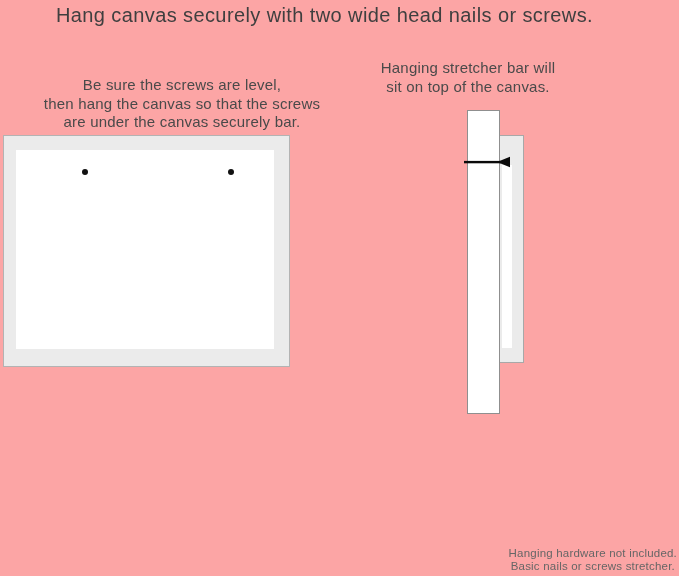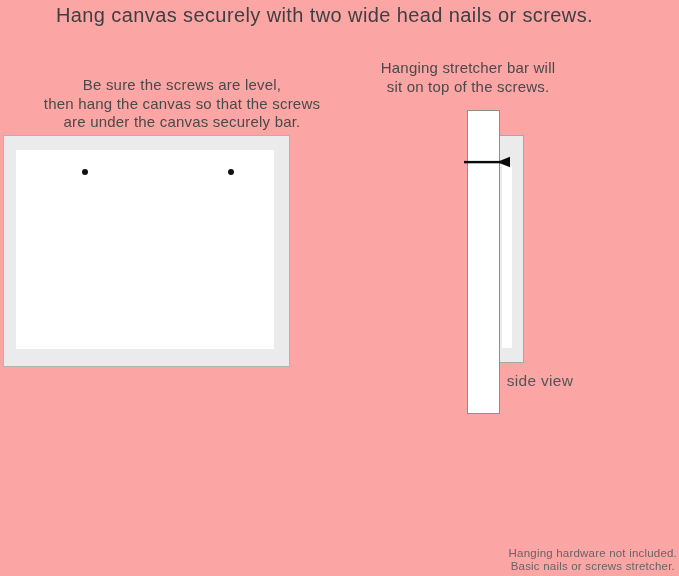--- a/index.html
+++ b/index.html
@@ -123,38 +123,37 @@
   <div class="title">Hang canvas securely with two wide head nails or screws.</div>
 
   <div class="para" id="front-instructions">
     <span>Be sure the screws are level,</span>
     <span>then hang the canvas so that the screws</span>
     <span>are under the canvas securely bar.</span>
   </div>
 
   <div class="para" id="side-instructions">
     <span>Hanging stretcher bar will</span>
-    <span>sit on top of the screws.</span>
+    <span>sit on top of the canvas.</span>
   </div>
 
   <div id="front-canvas-outer">
     <div id="front-canvas-inner">
       <div class="screw-dot" id="screw-dot-left"></div>
       <div class="screw-dot" id="screw-dot-right"></div>
     </div>
   </div>
 
   <div id="side-canvas-edge">
     <div id="side-canvas-edge-inner"></div>
   </div>
   <div id="side-stretcher-bar"></div>
   <svg id="side-nail" viewBox="0 0 48 14" xmlns="http://www.w3.org/2000/svg">
     <rect x="0" y="5.9" width="37" height="2.4" fill="#0a0a0a"></rect>
     <polygon points="33,7 46,1.8 46,12.2" fill="#0a0a0a"></polygon>
   </svg>
-  <div class="view-label" id="side-view-label">side view</div>
 
   <div class="footer">
     <span>Hanging hardware not included.</span>
     <span>Basic nails or screws stretcher.</span>
   </div>
 
 </div>
 
 </body></html>

